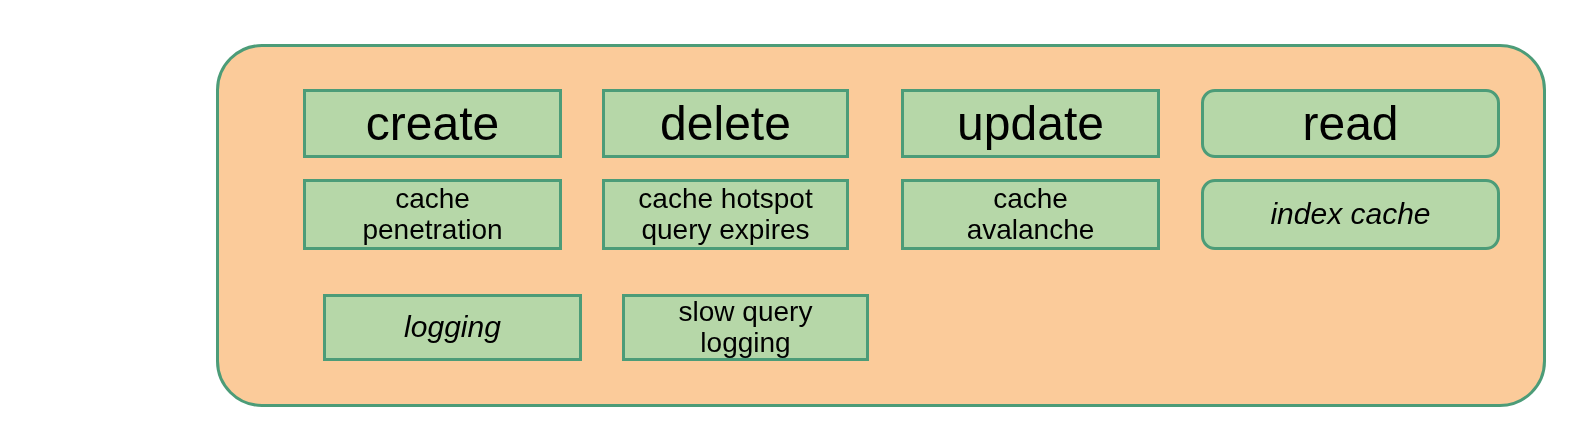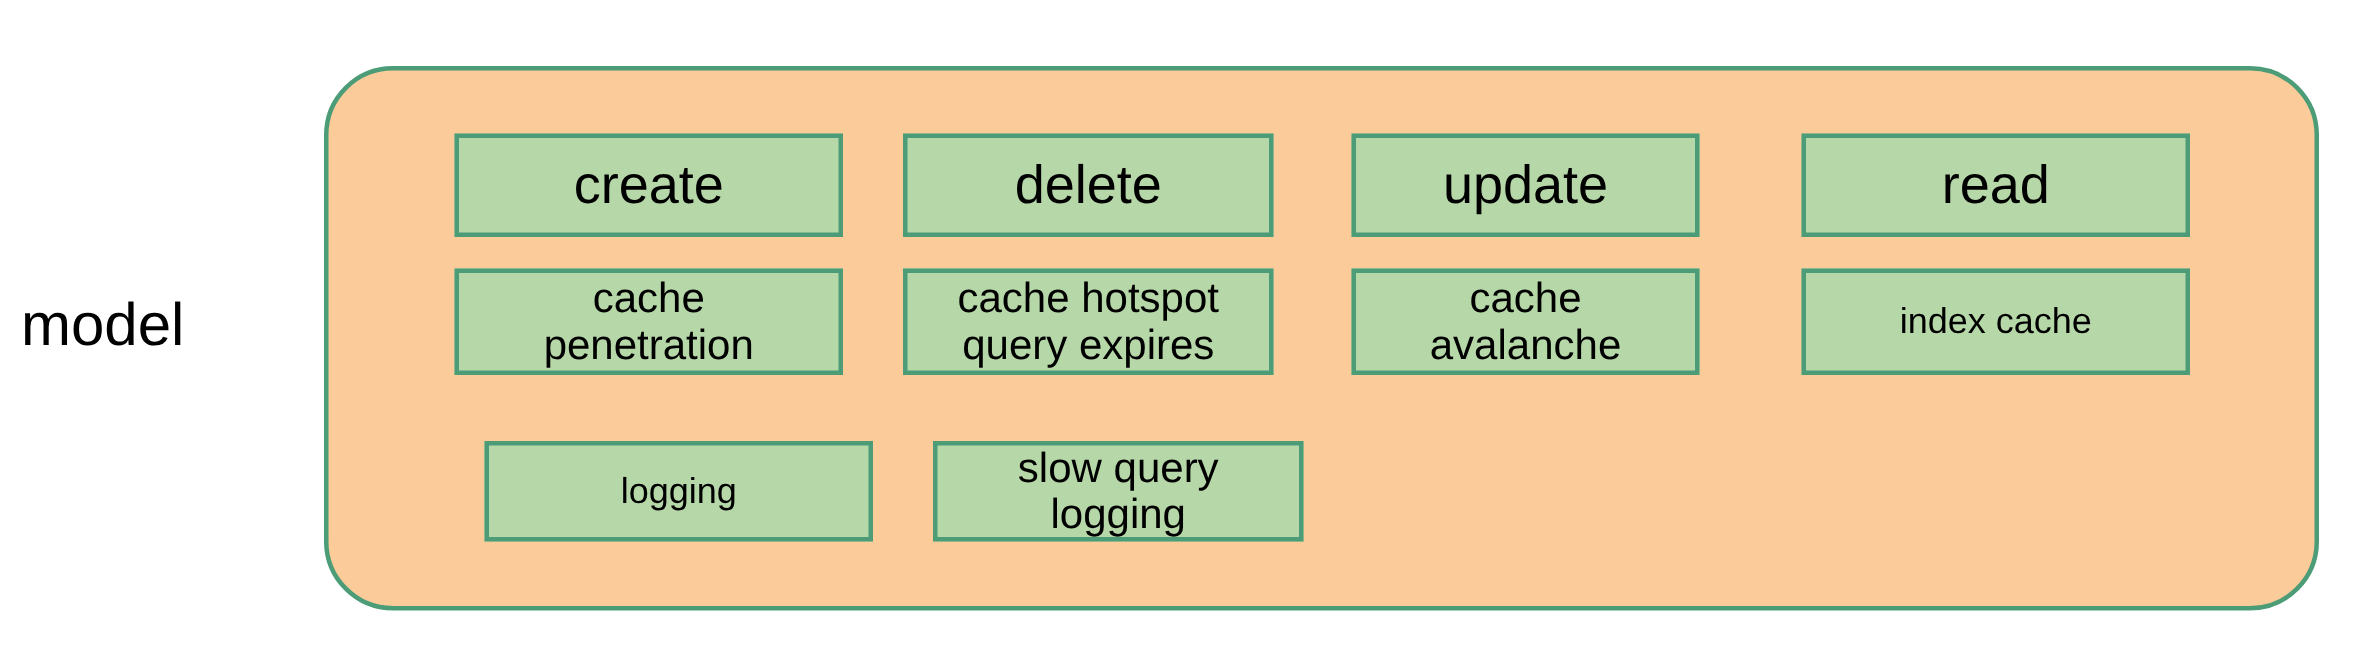--- a/index.html
+++ b/index.html
@@ -63,41 +63,40 @@
     justify-content: center;
     text-align: center;
     color: #000000;
     padding: 0 6px;
   }
   .node-label {
     display: block;
     white-space: pre-line;
     line-height: 1.08;
   }
-  .node-box.size-lg .node-label { font-size: 36px; }
-  .node-box.size-md .node-label { font-size: 24px; }
+  .node-box.size-lg .node-label { font-size: 48px; }
+  .node-box.size-md .node-label { font-size: 30px; font-style: italic; }
   .node-box.size-sm .node-label { font-size: 28px; }
 
   
   .col-0 { left: 84px;  width: 259px; }
   .col-1 { left: 383px; width: 247px; }
-  .col-2 { left: 682px; width: 232px; }
-  .col-3 { left: 982px; width: 259px; }
+  .col-2 { left: 682px; width: 259px; }
+  .col-3 { left: 982px; width: 299px; border-radius: 14px; }
 
   
   .row-0 { top: 42px;  height: 69px; }
   .row-1 { top: 132px; height: 71px; }
   .row-2 { top: 247px; height: 67px; margin-left: 20px; }
 </style>
 </head>
 <body>
 
 <div id="stage">
 
-  <div class="side-label">model</div>
 
   <div class="group-panel">
     <div class="node-grid">
 
       <div class="node-box col-0 row-0 size-lg">
         <span class="node-label">create</span>
       </div>
       <div class="node-box col-1 row-0 size-lg">
         <span class="node-label">delete</span>
       </div>

